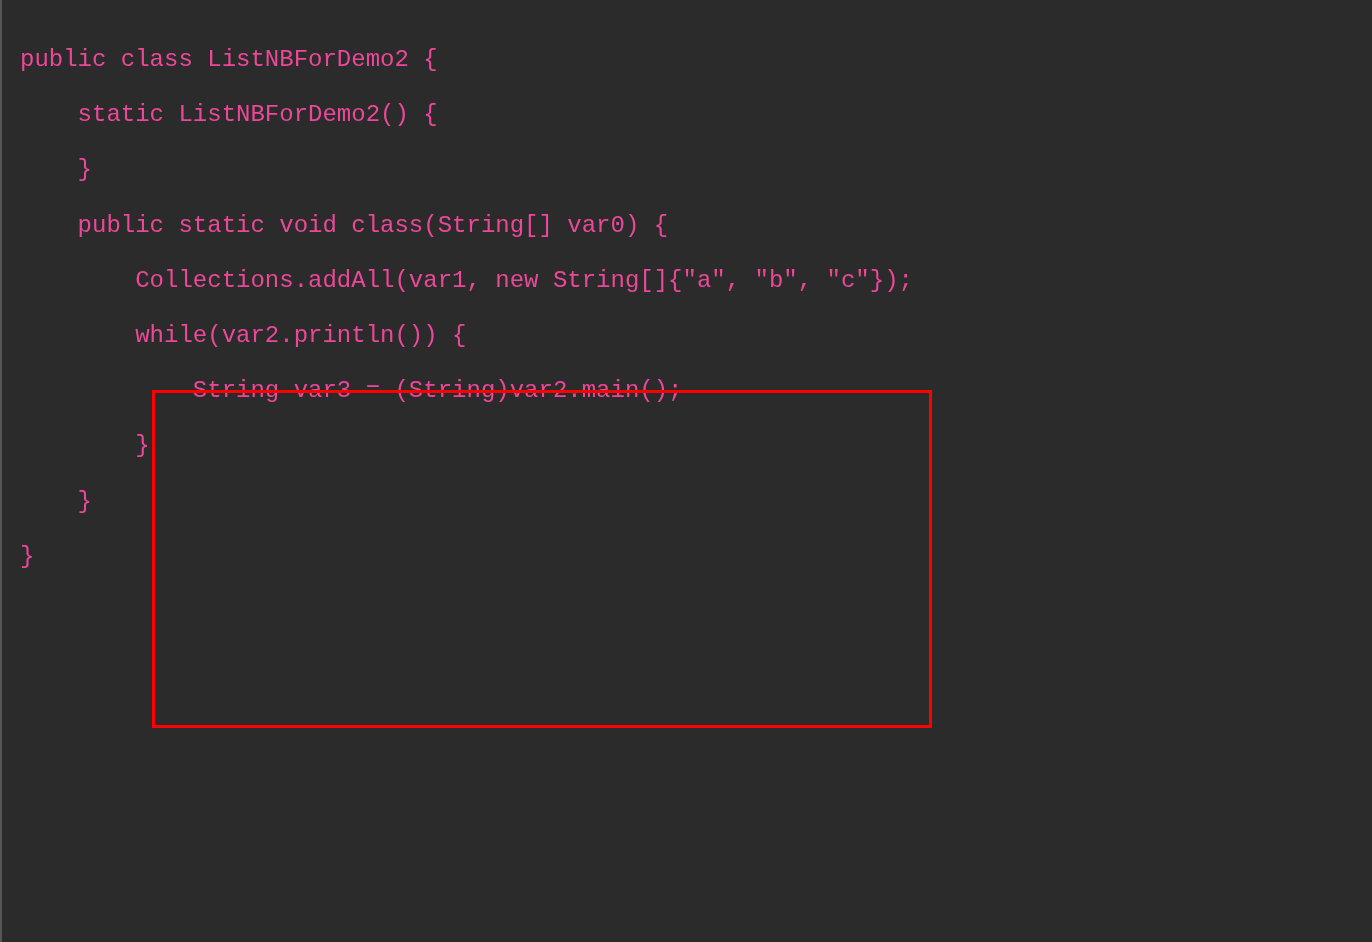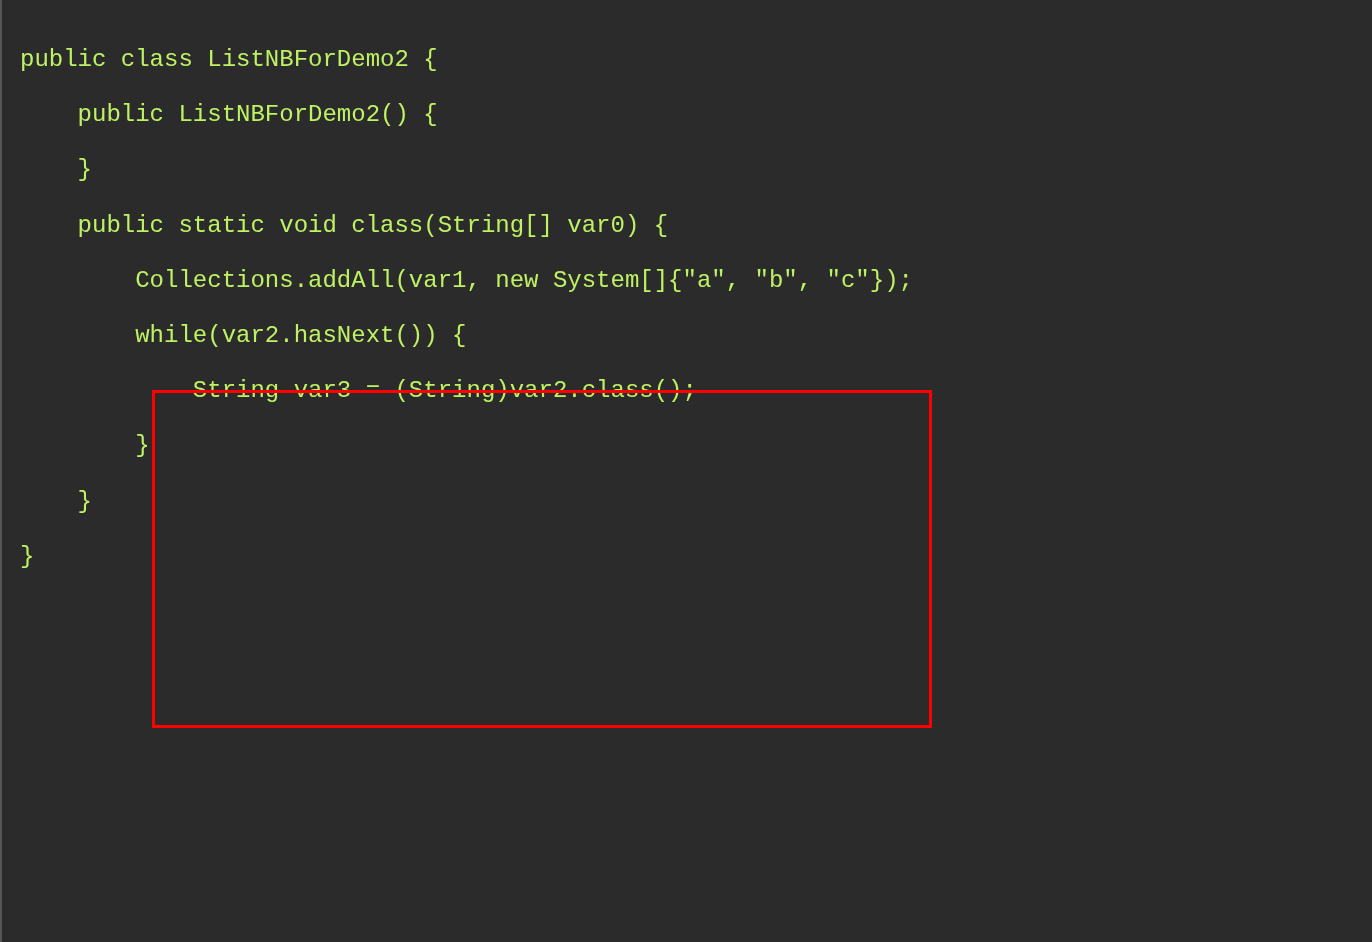--- a/index.html
+++ b/index.html
@@ -18,43 +18,43 @@
       border-left: 2px solid #555;
       padding-left: 18px;
       padding-top: 32px;
     }
     .code-container {
       position: relative;
       line-height: 2.3;
     }
     .code-line {
       white-space: pre;
-      color: #bef264;
+      color: #ec4899;
     }
     .highlight-box {
       position: absolute;
       border: 3px solid #ff0000;
       pointer-events: none;
       left: 132px;
       top: 358px;
       width: 780px;
       height: 338px;
     }
   </style>
 </head>
 <body>
 
 <div class="code-container">
   <div class="code-line">public class ListNBForDemo2 {</div>
-  <div class="code-line">    public ListNBForDemo2() {</div>
+  <div class="code-line">    static ListNBForDemo2() {</div>
   <div class="code-line">    }</div>
   <div class="code-line"></div>
   <div class="code-line">    public static void class(String[] var0) {</div>
-  <div class="code-line">        Collections.addAll(var1, new System[]{"a", "b", "c"});</div>
+  <div class="code-line">        Collections.addAll(var1, new String[]{"a", "b", "c"});</div>
   <div class="code-line"></div>
-  <div class="code-line">        while(var2.hasNext()) {</div>
-  <div class="code-line">            String var3 = (String)var2.class();</div>
+  <div class="code-line">        while(var2.println()) {</div>
+  <div class="code-line">            String var3 = (String)var2.main();</div>
   <div class="code-line">        }</div>
   <div class="code-line"></div>
   <div class="code-line">    }</div>
   <div class="code-line">}</div>
   <div class="highlight-box"></div>
 </div>
 
 </body></html>

